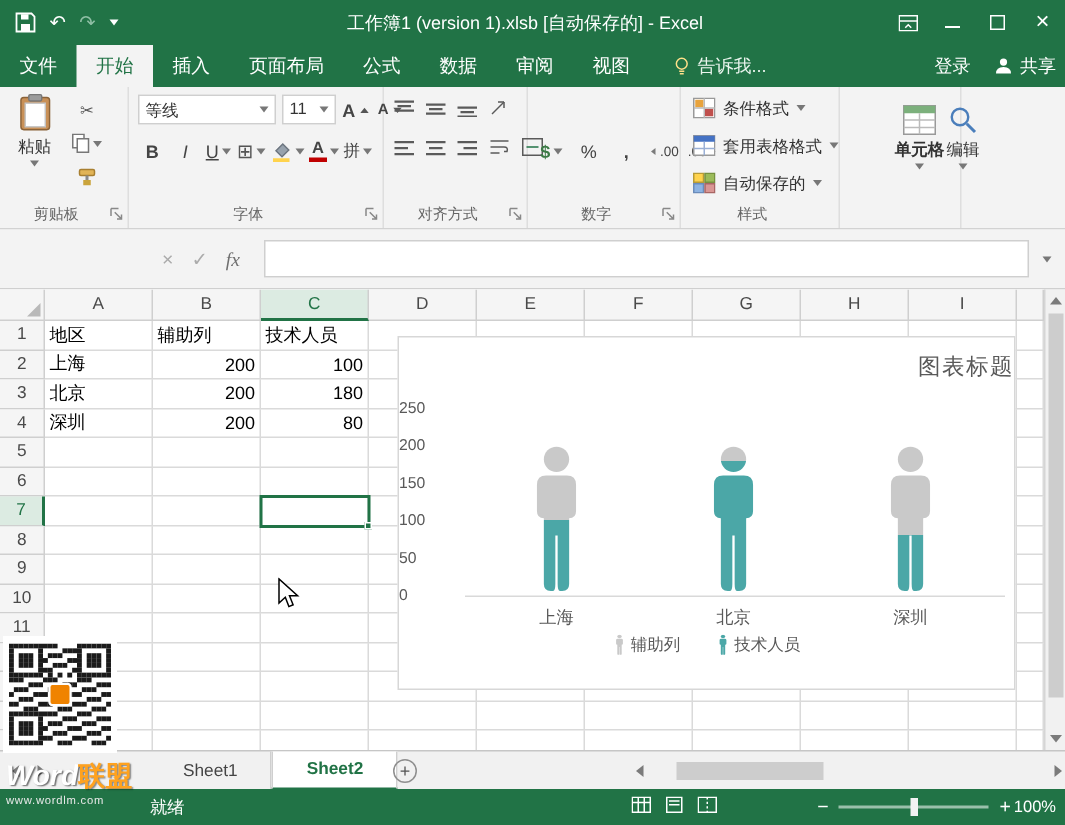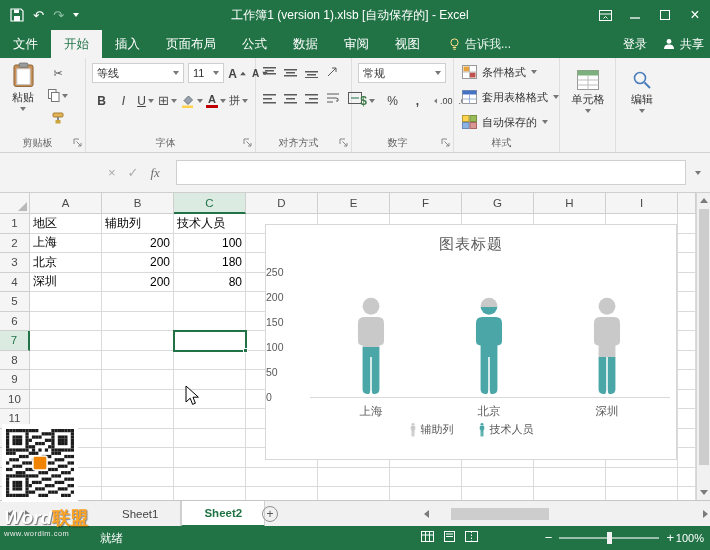--- a/index.html
+++ b/index.html
@@ -51,21 +51,21 @@
 .hdr{background:#f5f5f5;border-right:1px solid #cfcfcf;border-bottom:1px solid #cfcfcf;display:flex;align-items:center;justify-content:center;font-size:11.5px;color:#4a4a4a;}
 .hdr.selc{background:#dcebe2;color:#217346;border-bottom:2px solid #217346;}
 .hdr.selr{background:#dcebe2;color:#217346;border-right:2px solid #217346;}
 .corner-tri{position:absolute;right:2px;bottom:2px;width:0;height:0;border-left:9px solid transparent;border-bottom:9px solid #b9b9b9;}
 .cell{border-right:1px solid #dadada;border-bottom:1px solid #dadada;font-size:12px;color:#000;display:flex;align-items:center;padding:0 3px;overflow:hidden;white-space:nowrap;}
 .cell.num{justify-content:flex-end;}
 .active-cell{border:2px solid #217346;pointer-events:none;z-index:4;}
 .fill-handle{position:absolute;right:-3px;bottom:-3px;width:5px;height:5px;background:#217346;border:1px solid #fff;}
 
 #chart{position:absolute;left:265px;top:224px;width:412px;height:236px;background:#fff;border:1px solid #d7d7d7;z-index:5;}
-.chart-title{position:absolute;left:0;right:0;top:10px;text-align:center;font-size:15px;color:#595959;letter-spacing:1px;}
+.chart-title{position:absolute;left:0;right:0;top:10px;text-align:right;font-size:15px;color:#595959;letter-spacing:1px;}
 .ytick{position:absolute;width:40px;text-align:left;font-size:10.5px;color:#595959;}
 .axisline{position:absolute;height:1px;background:#d9d9d9;}
 .figure{position:absolute;}
 .catlabel{position:absolute;width:64px;text-align:center;font-size:11.5px;color:#595959;}
 #chart-legend{position:absolute;left:0;right:0;top:197px;display:flex;justify-content:center;align-items:center;gap:24px;}
 .litem{display:flex;align-items:center;gap:4px;font-size:11px;color:#595959;}
 
 .vscroll{position:absolute;left:696px;top:193px;width:14px;height:307px;background:#f1f1f1;border-left:1px solid #d5d5d5;z-index:6;}
 .vthumb{position:absolute;left:2px;top:16px;width:10px;height:256px;background:#cdcdcd;}
 .tri{width:0;height:0;display:inline-block;}
@@ -300,24 +300,20 @@
           <line x1="3" y1="6" x2="11" y2="6" stroke="#217346"></line>
         </svg>
     </div>
     <div class="glabel">对齐方式</div>
     <svg class="launch" width="10" height="10">
         <path d="M1,1 v5 M1,1 h5 M3.5,3.5 l4.5,4.5 M8,5 v3 h-3" fill="none" stroke="#888"></path>
       </svg>
   </div>
 
   <div class="rgroup" style="left:352px;width:102px;">
-    <div class="cb" style="left:6px;top:5px;width:88px;">
-      <span>常规</span>
-        <span class="caret"></span>
-    </div>
     <div class="srow" style="left:6px;top:33px;gap:6px;">
       <span class="sb">
           <span style="color:#3c7a46;font-weight:bold;">$</span>
           <span class="caret"></span>
         </span>
       <span class="sb">
           <span>%</span>
         </span>
       <span class="sb" style="font-weight:bold;">
           <span>,</span>
@@ -365,21 +361,21 @@
           <rect x="8" y="0.5" width="6.5" height="6" fill="#9bbb59" stroke="#76913f"></rect>
           <rect x="0.5" y="7.5" width="6.5" height="6" fill="#8db3e2" stroke="#6b8cba"></rect>
           <rect x="8" y="7.5" width="6.5" height="6" fill="#d99694" stroke="#a86664"></rect>
         </svg>
       <span>自动保存的</span>
       <span class="caret"></span>
     </div>
     <div class="glabel">样式</div>
   </div>
 
-  <div class="rgroup" style="left:560px;width:56px;">
+  <div class="rgroup" style="left:585px;width:56px;font-weight:bold;">
     <div class="bb" style="left:8px;top:12px;width:40px;">
       <svg width="22" height="20">
           <rect x="0.5" y="0.5" width="21" height="19" fill="#fff" stroke="#999"></rect>
           <rect x="0.5" y="0.5" width="21" height="5" fill="#7cb07c"></rect>
           <line x1="0.5" y1="10" x2="21.5" y2="10" stroke="#bbb"></line>
           <line x1="0.5" y1="15" x2="21.5" y2="15" stroke="#bbb"></line>
           <line x1="11" y1="5.5" x2="11" y2="19.5" stroke="#bbb"></line>
         </svg>
       <span class="bigv">单元格</span>
       <span class="caret"></span>

